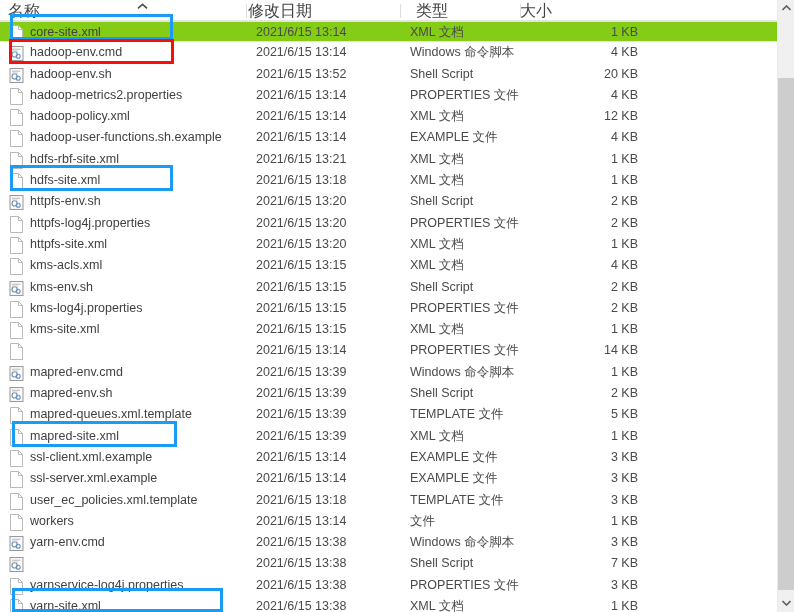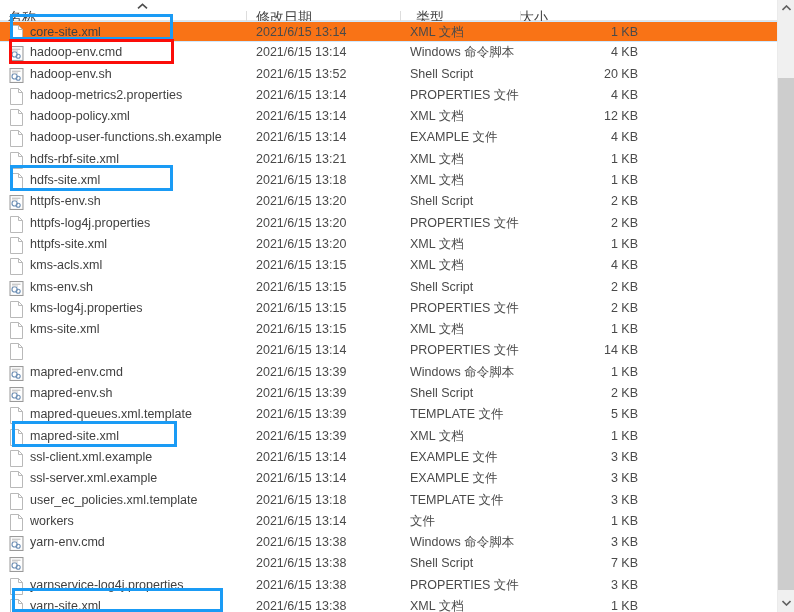--- a/index.html
+++ b/index.html
@@ -26,36 +26,36 @@
     position: absolute;
     left: 0; top: 0;
     width: 777px;
     height: 21px;
     background: #ffffff;
     border-bottom: 1px solid #e5e5e5;
     box-sizing: border-box;
   }
   .col-head {
     position: absolute;
-    top: 8px;
+    top: 1px;
     height: 19px;
     line-height: 19px;
-    font-size: 14px;
+    font-size: 16px;
     color: #444444;
     white-space: nowrap;
     box-sizing: border-box;
   }
   .col-head .sep {
     position: absolute;
     left: 0; top: 3px;
     width: 1px; height: 14px;
     background: #dddddd;
   }
   .ch-name { left: 8px;  width: 238px; }
-  .ch-date { left: 246px; width: 154px; padding-left: 10px; }
+  .ch-date { left: 246px; width: 154px; padding-left: 2px; }
   .ch-type { left: 400px; width: 120px; padding-left: 16px; }
   .ch-size { left: 520px; width: 100px; }
 
   .collapse-chevron {
     position: absolute;
     left: 134px;
     top: 0px;
     width: 16px;
     height: 12px;
     color: #4d4d4d;
@@ -73,21 +73,21 @@
     height: 591px;
     overflow: hidden;
   }
   .row {
     position: relative;
     height: 21.3px;
     width: 777px;
     box-sizing: border-box;
   }
   .row.selected {
-    background: #f97316;
+    background: #84cc16;
     border-top: 1px solid #cde8ff;
     border-bottom: 1px solid #cde8ff;
   }
   .cell {
     position: absolute;
     top: 0;
     height: 21.3px;
     line-height: 21.3px;
     font-size: 12.5px;
     color: #414141;

